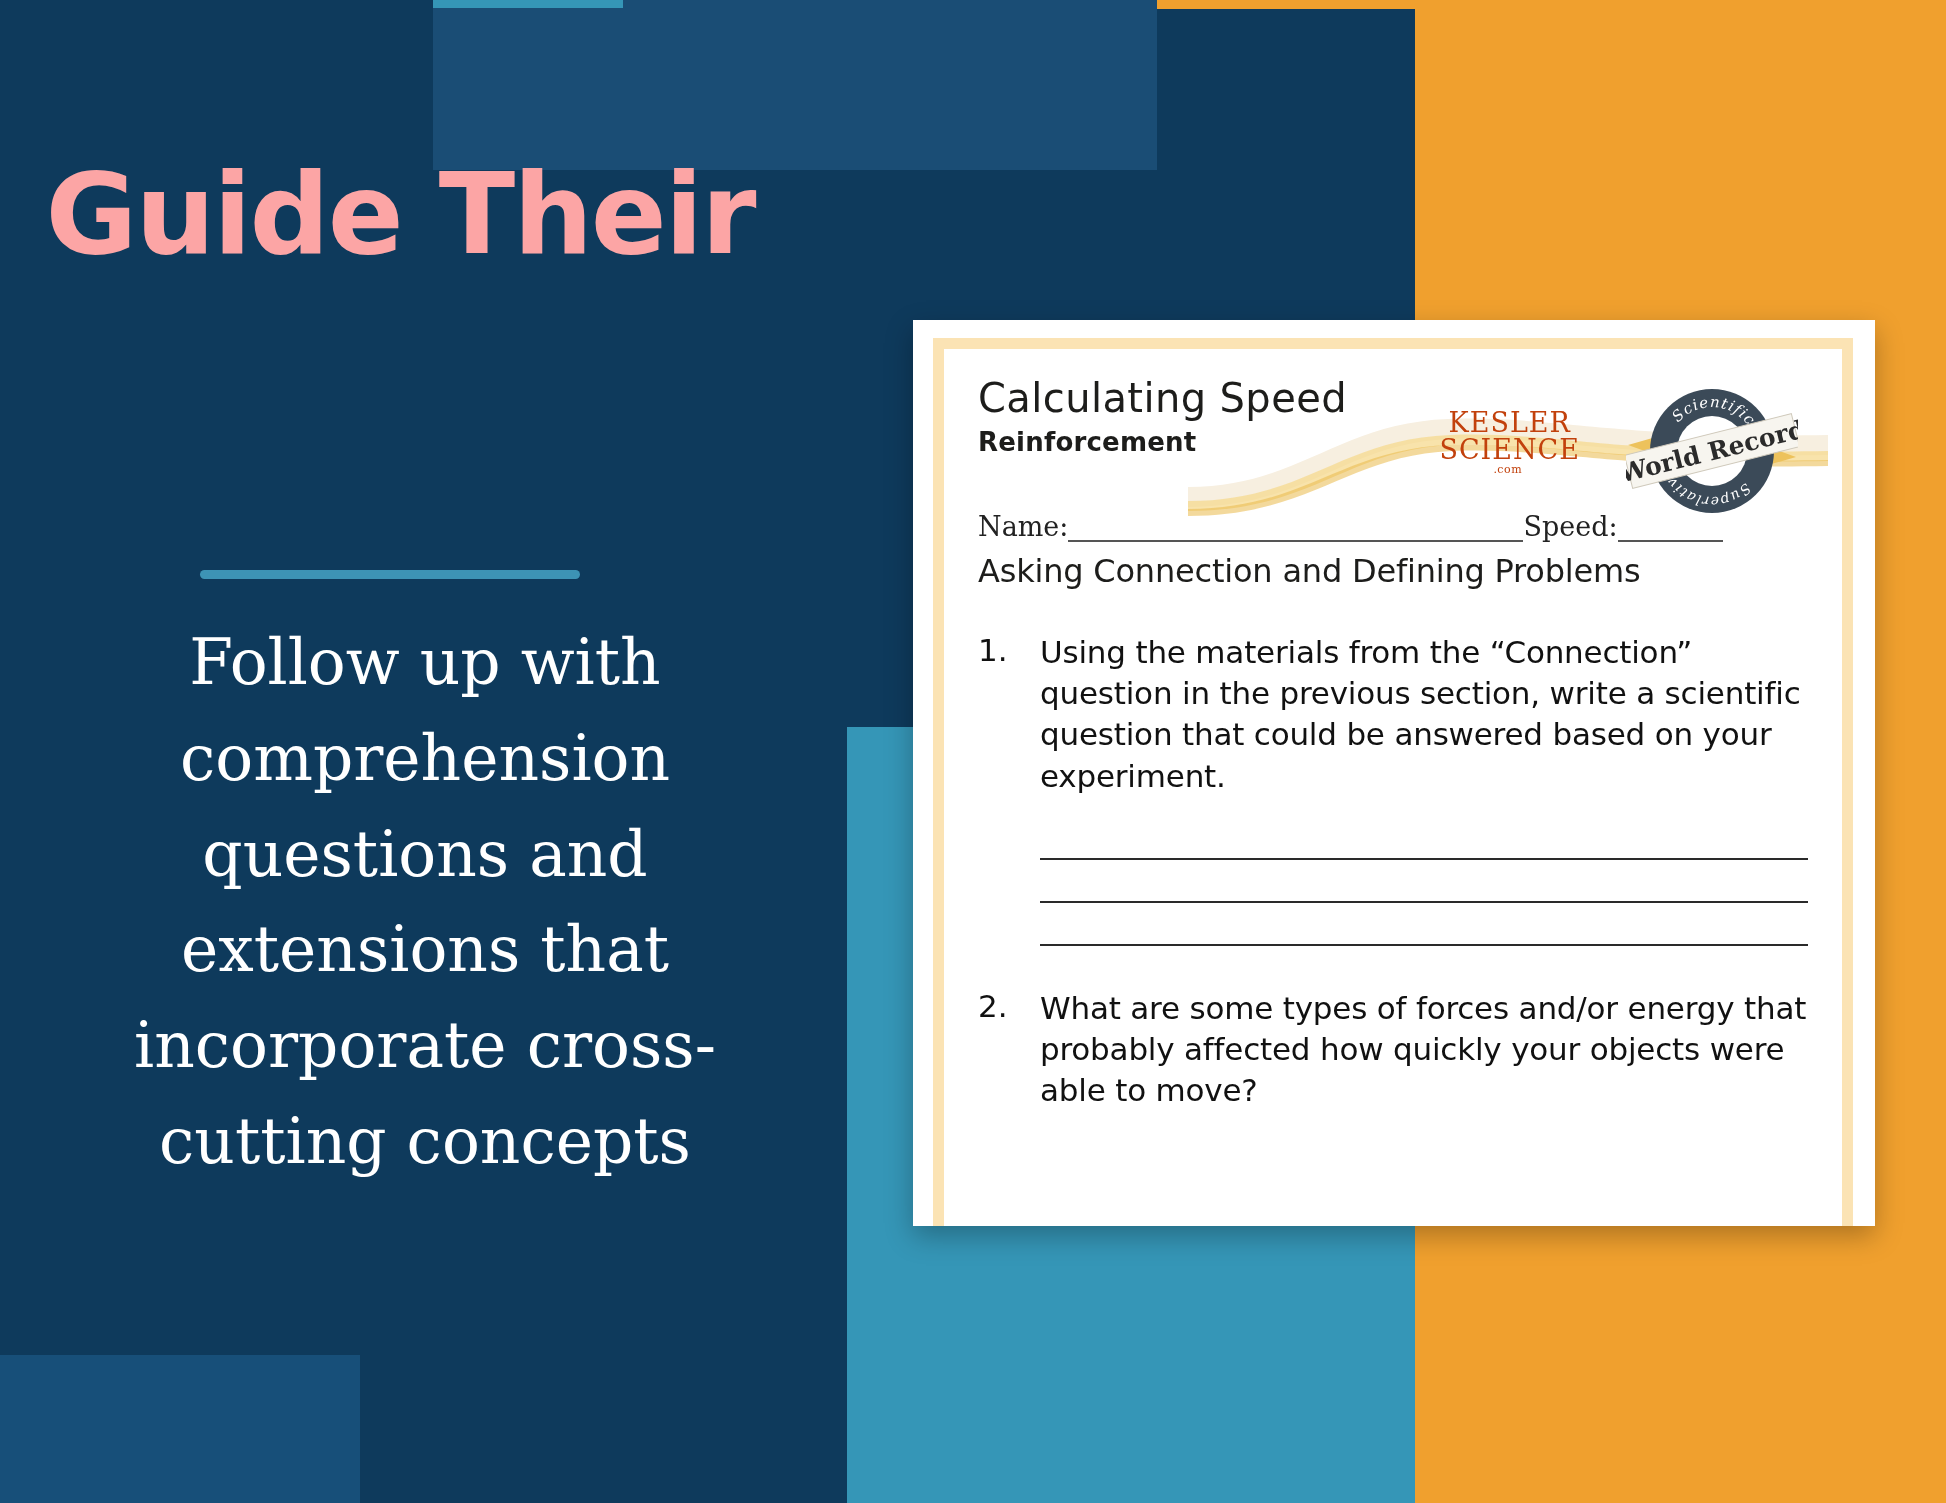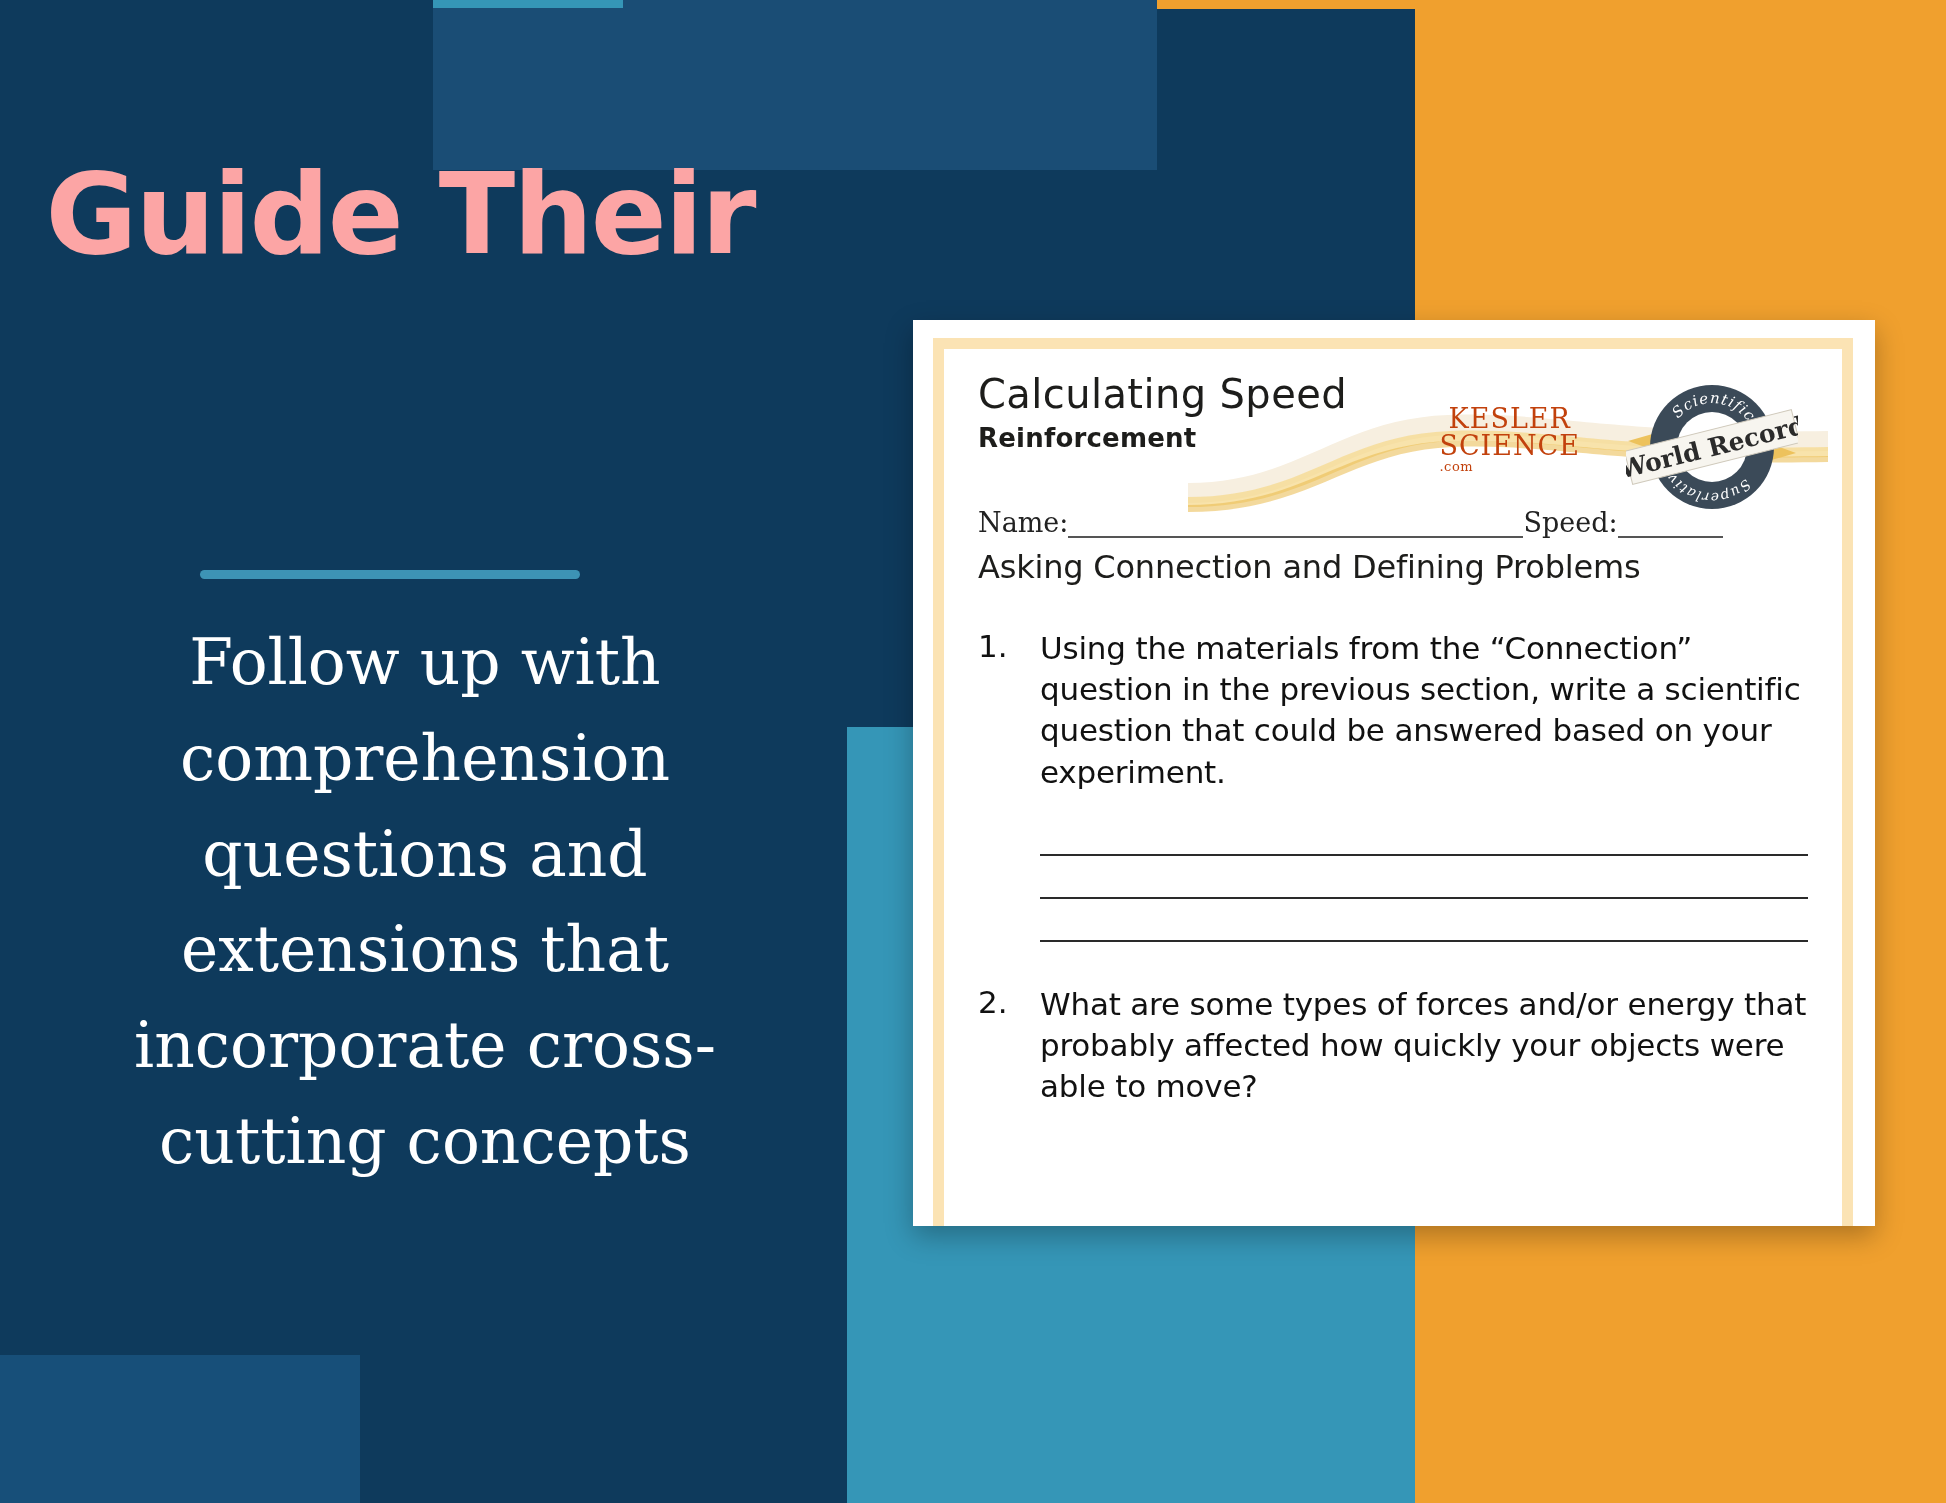--- a/index.html
+++ b/index.html
@@ -63,24 +63,23 @@
     overflow:hidden;
   }
   .ws-inner{
     position:absolute;left:20px;top:18px;right:22px;bottom:-30px;
     border:11px solid #fbe3b4;
     background:#ffffff;
     box-sizing:border-box;
   }
   .ws-page{
     position:absolute;inset:0;
-    padding:14px 34px 0 34px;
+    padding:26px 34px 0 34px;
     box-sizing:border-box;
     overflow:hidden;
-    margin-top:8px;
   }
 
   
   .ws-head{position:relative;height:130px;}
   .ws-title{
     font-family:"DejaVu Sans",sans-serif;
     font-size:40px;color:#1d1d1b;font-weight:400;
     letter-spacing:.4px;margin:0;
   }
   .ws-sub{
@@ -95,21 +94,21 @@
   
   .kesler{
     position:absolute;right:228px;top:34px;
     text-align:center;
     font-family:"DejaVu Serif",serif;
     font-weight:400;color:#c2410c;
     line-height:1.0;
   }
   .kesler .k1{display:block;font-size:27px;letter-spacing:1px;}
   .kesler .k2{display:block;font-size:27px;letter-spacing:1px;}
-  .kesler .k3{display:block;font-size:13px;letter-spacing:.5px;margin-top:1px;text-align:left;padding-right:4px;}
+  .kesler .k3{display:block;font-size:11px;letter-spacing:.5px;margin-top:1px;text-align:center;padding-right:4px;}
 
   
   .badge{position:absolute;right:10px;top:-10px;width:172px;height:172px;}
 
   
   .ws-nameline{
     margin-top:6px;
     font-family:"DejaVu Serif",serif;
     font-size:27px;color:#222;
     display:flex;align-items:flex-end;text-align:center;

